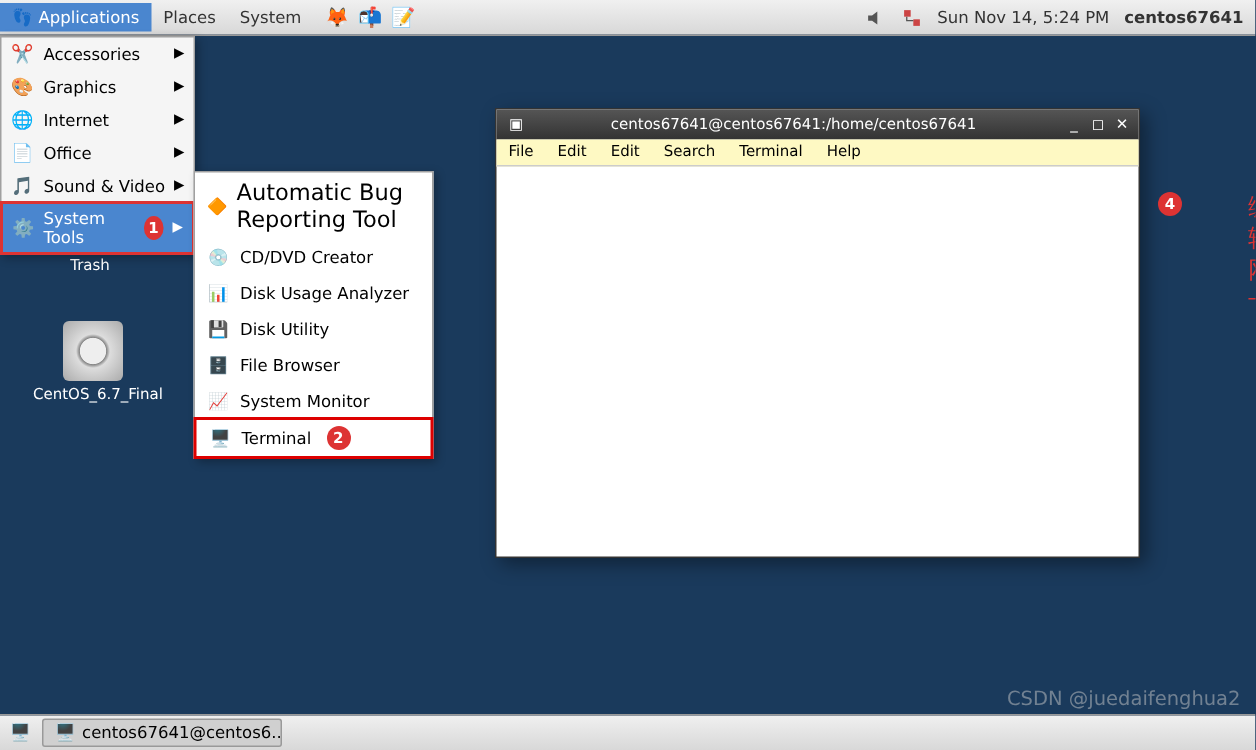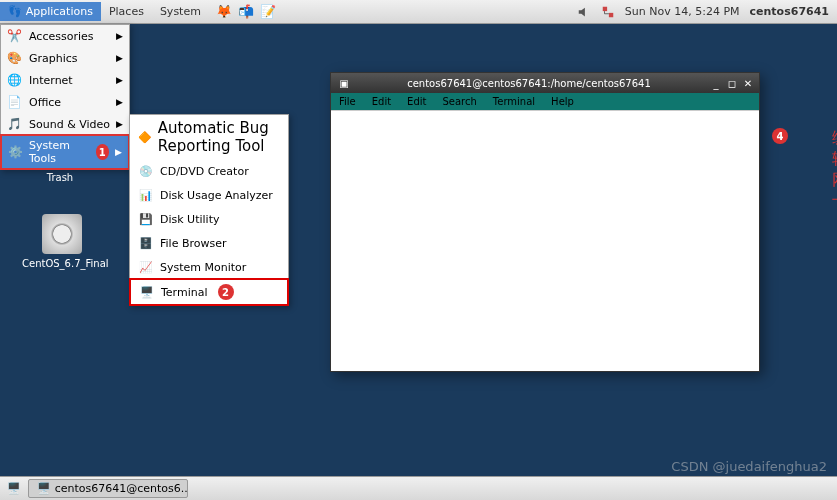--- a/index.html
+++ b/index.html
@@ -38,21 +38,21 @@
 
 .badge { display: inline-flex; width: 16px; height: 16px; background: #d33; color: #fff; border-radius: 50%; align-items: center; justify-content: center; font-size: 10px; font-weight: bold; }
 .badge-abs { position: absolute; }
 .anno-text { color: #d33; font-size: 16px; position: absolute; margin-left: 40px; }
 
 
 .term-win { position: absolute; top: 72px; left: 330px; width: 430px; height: 300px; background: #fff; border: 1px solid #333; box-shadow: 4px 4px 12px rgba(0,0,0,0.4); }
 .term-titlebar { height: 20px; background: linear-gradient(#555, #333); color: #fff; display: flex; align-items: center; font-size: 10px; padding: 0 4px; }
 .term-title { flex: 1; text-align: center; }
 .win-btn { width: 14px; height: 14px; margin-left: 2px; display: flex; align-items: center; justify-content: center; font-size: 10px; cursor: pointer; }
-.term-menubar { height: 18px; background: #0f766e; border-bottom: 1px solid #ccc; display: flex; align-items: center; font-size: 10px; gap: 0; }
+.term-menubar { height: 18px; background: #fef9c3; border-bottom: 1px solid #ccc; display: flex; align-items: center; font-size: 10px; gap: 0; }
 .term-menu-item { padding: 2px 8px; cursor: pointer; }
 .term-body { font-family: "DejaVu Sans Mono", monospace; font-size: 10px; padding: 2px 4px; line-height: 1.4; color: #000; white-space: pre; }
 .redbox { border: 1px solid #d33; padding: 0 1px; }
 
 
 .bottom-panel { position: absolute; bottom: 0; left: 0; right: 0; height: 24px; background: linear-gradient(#f0f0f0, #d8d8d8); border-top: 1px solid #999; display: flex; align-items: center; font-size: 11px; padding: 0 4px; gap: 4px; }
 .task-btn { padding: 2px 8px; background: #d0d0d0; border: 1px solid #999; border-radius: 2px; display: flex; align-items: center; gap: 4px; max-width: 160px; overflow: hidden; white-space: nowrap; }
 
 .watermark { position: absolute; bottom: 26px; right: 10px; color: rgba(200,200,200,0.5); font-size: 13px; }
 

